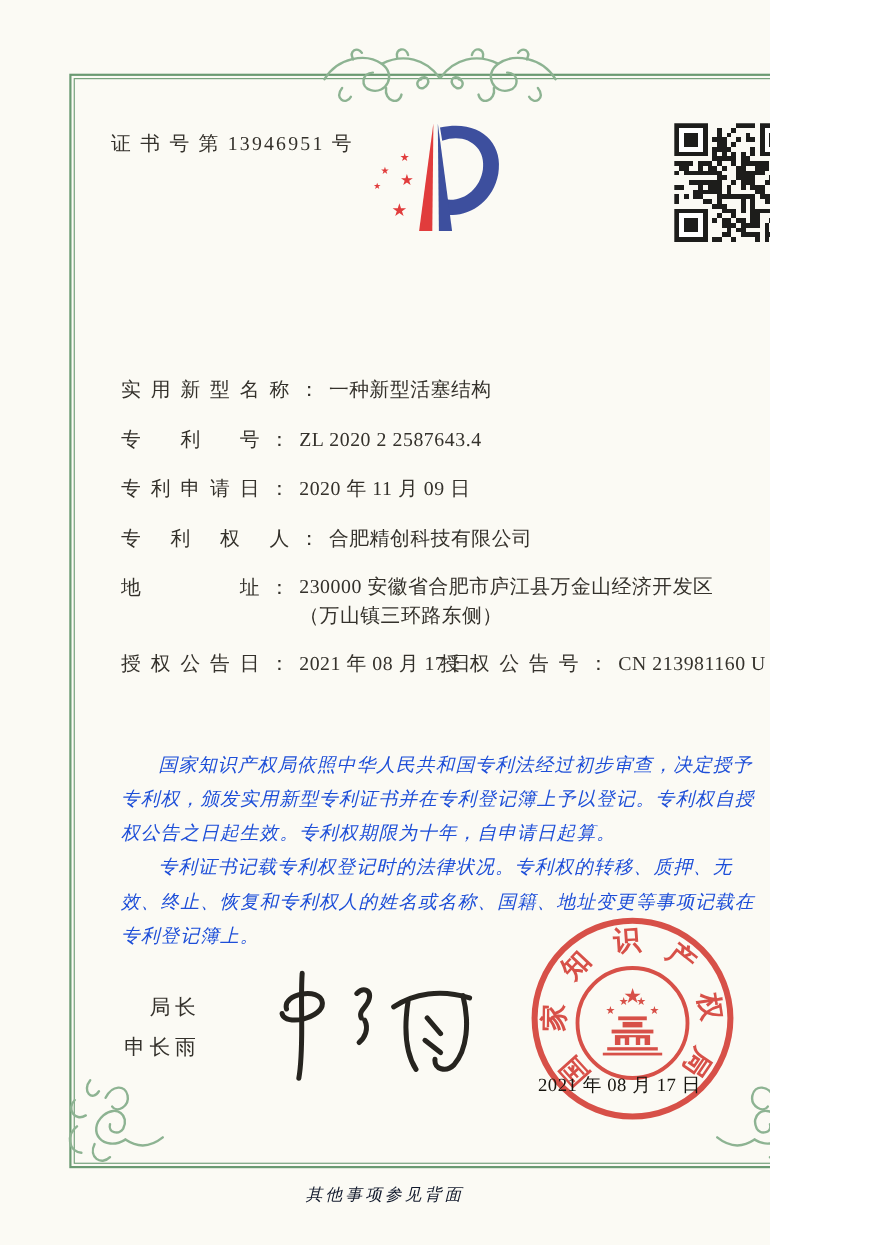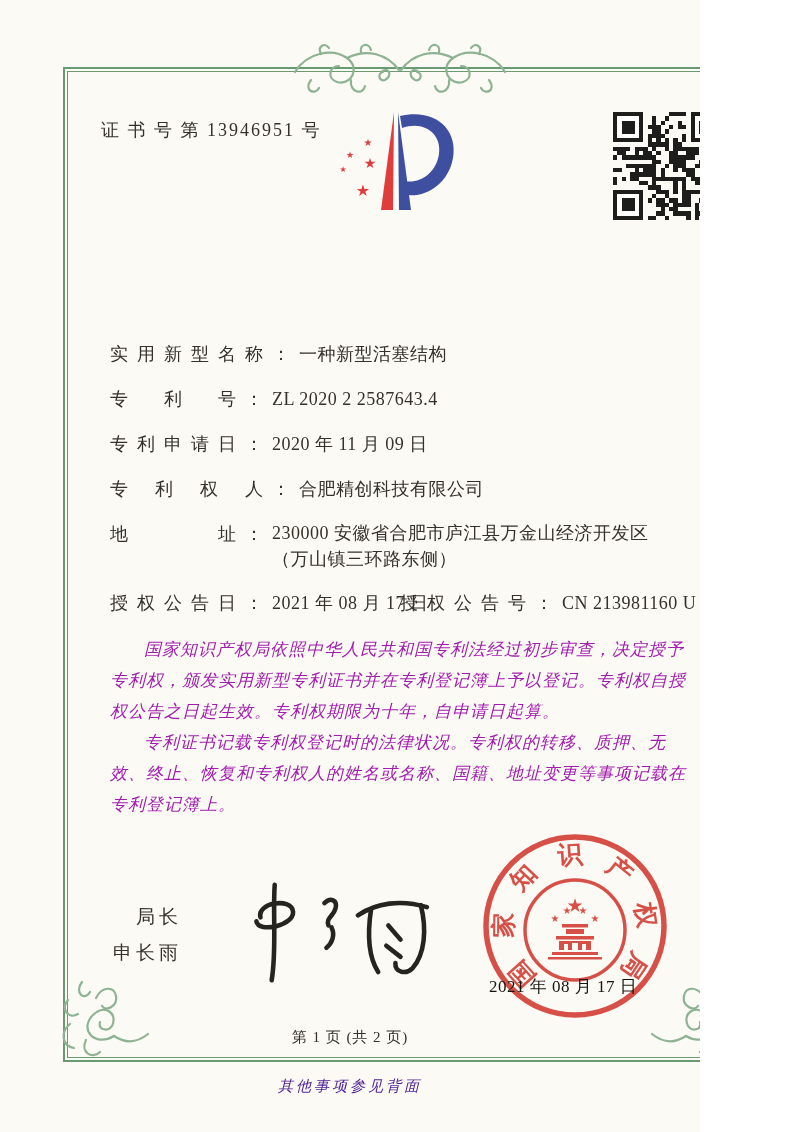--- a/index.html
+++ b/index.html
@@ -30,41 +30,41 @@
   .title{position:absolute;left:0;top:238px;width:100%;text-align:center;
     font-size:42px;font-weight:bold;letter-spacing:11px;color:#2a2823;}
   
   .fields{position:absolute;left:110px;top:340px;width:594px;font-size:18px;}
   .field-row{position:relative;margin-bottom:17px;min-height:28px;line-height:28px;}
   .f-label{display:inline-block;letter-spacing:9px;white-space:pre;}
   .f-value{letter-spacing:0.5px;}
   .f-value-wrap{display:inline-block;width:402px;vertical-align:top;line-height:26px;}
   .pair-abs{position:absolute;left:290px;top:0;}
   
-  .body-text{position:absolute;left:110px;top:634px;width:586px;
-    font-size:17px;line-height:31px;font-style:italic;letter-spacing:1px;color:#a21caf;}
+  .body-text{position:absolute;left:110px;top:680px;width:586px;
+    font-size:17px;line-height:31px;font-style:italic;letter-spacing:1px;color:#1d4ed8;}
   .body-text p{margin:0;text-indent:2em;}
   
   .officer{position:absolute;left:113px;top:899px;font-size:19px;letter-spacing:4px;line-height:36px;text-align:right;}
   .sig{position:absolute;left:226px;top:876px;width:208px;height:108px;}
   .sig svg{display:block;width:100%;height:100%;}
   .sig-stroke{fill:none;stroke:#26241f;stroke-width:4.5;stroke-linecap:round;stroke-linejoin:round;}
   
   .seal{position:absolute;left:478px;top:829px;width:194px;height:194px;opacity:0.93;}
   .seal svg{display:block;width:100%;height:100%;}
   .seal-line{fill:none;stroke:var(--seal-red,#d5443b);}
   .seal-fill{fill:var(--seal-red,#d5443b);}
   .seal-ring text{fill:var(--seal-red,#d5443b);font-size:25px;font-weight:bold;
     font-family:"Liberation Serif","DejaVu Serif",serif;}
   .seal-star{fill:var(--seal-red,#d5443b);font-family:"DejaVu Sans",sans-serif;}
   .seal-date{position:absolute;left:489px;top:975px;width:180px;font-size:17px;color:#17150f;letter-spacing:0.5px;}
   
   .footer-page{position:absolute;left:0;top:1028px;width:100%;text-align:center;font-size:15px;letter-spacing:1px;}
   .back-note{position:absolute;left:0;top:1077px;width:100%;text-align:center;
-    font-size:15px;font-style:italic;letter-spacing:3px;color:#4c1d95;font-family:Liberation Mono, monospace;}
+    font-size:15px;font-style:italic;letter-spacing:3px;color:#0f172a;font-family:Liberation Mono, monospace;}
 </style>
 </head>
 <body>
 
 <div class="page">
 
   <div class="frame">
     <div class="frame-inner"></div>
   </div>
 
@@ -440,16 +440,15 @@
       <rect class="seal-fill" x="-16" y="15" width="32" height="9"></rect>
       <rect x="-3" y="17" width="6" height="7" fill="#fbfaf4"></rect>
       <rect x="-11" y="18" width="4" height="6" fill="#fbfaf4"></rect>
       <rect x="7" y="18" width="4" height="6" fill="#fbfaf4"></rect>
       <rect class="seal-fill" x="-23" y="26" width="46" height="3"></rect>
       <rect class="seal-fill" x="-27" y="31" width="54" height="2.5"></rect>
     </svg>
   </div>
   <div class="seal-date">2021 年 08 月 17 日</div>
 
-  <div class="footer-page">第 1 页 (共 2 页)</div>
   <div class="back-note">其他事项参见背面</div>
 
 </div>
 
 </body></html>

